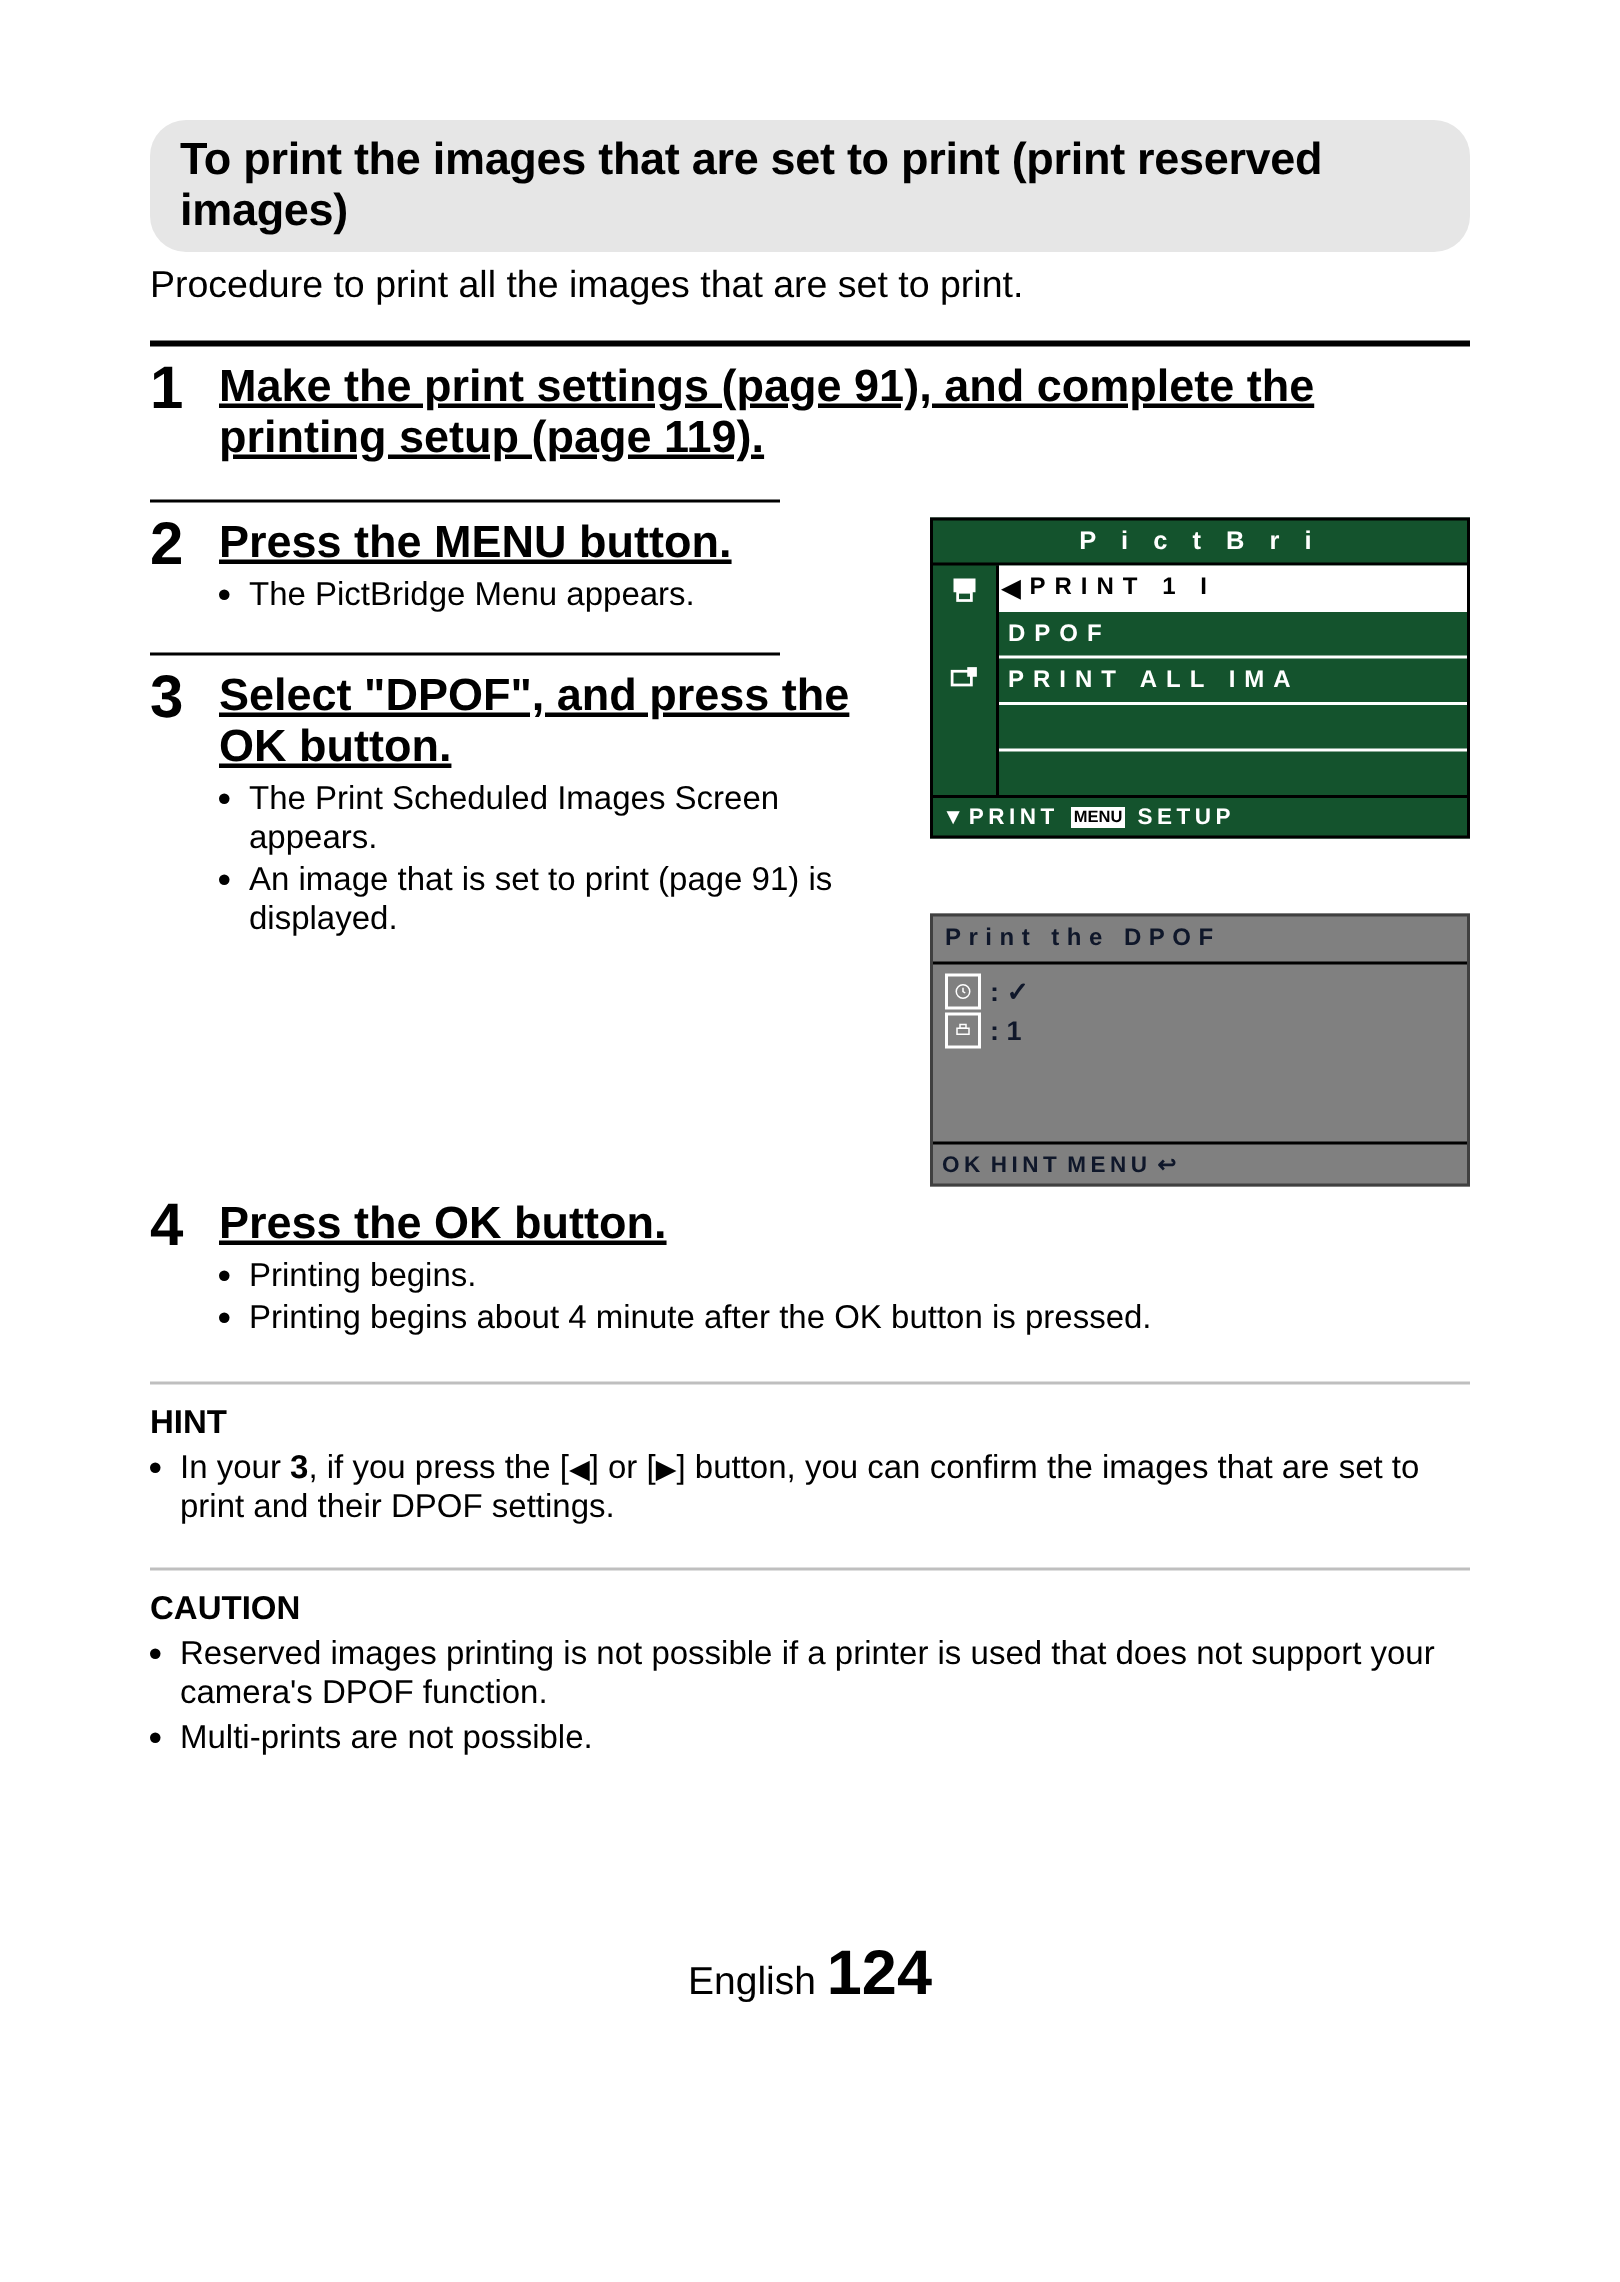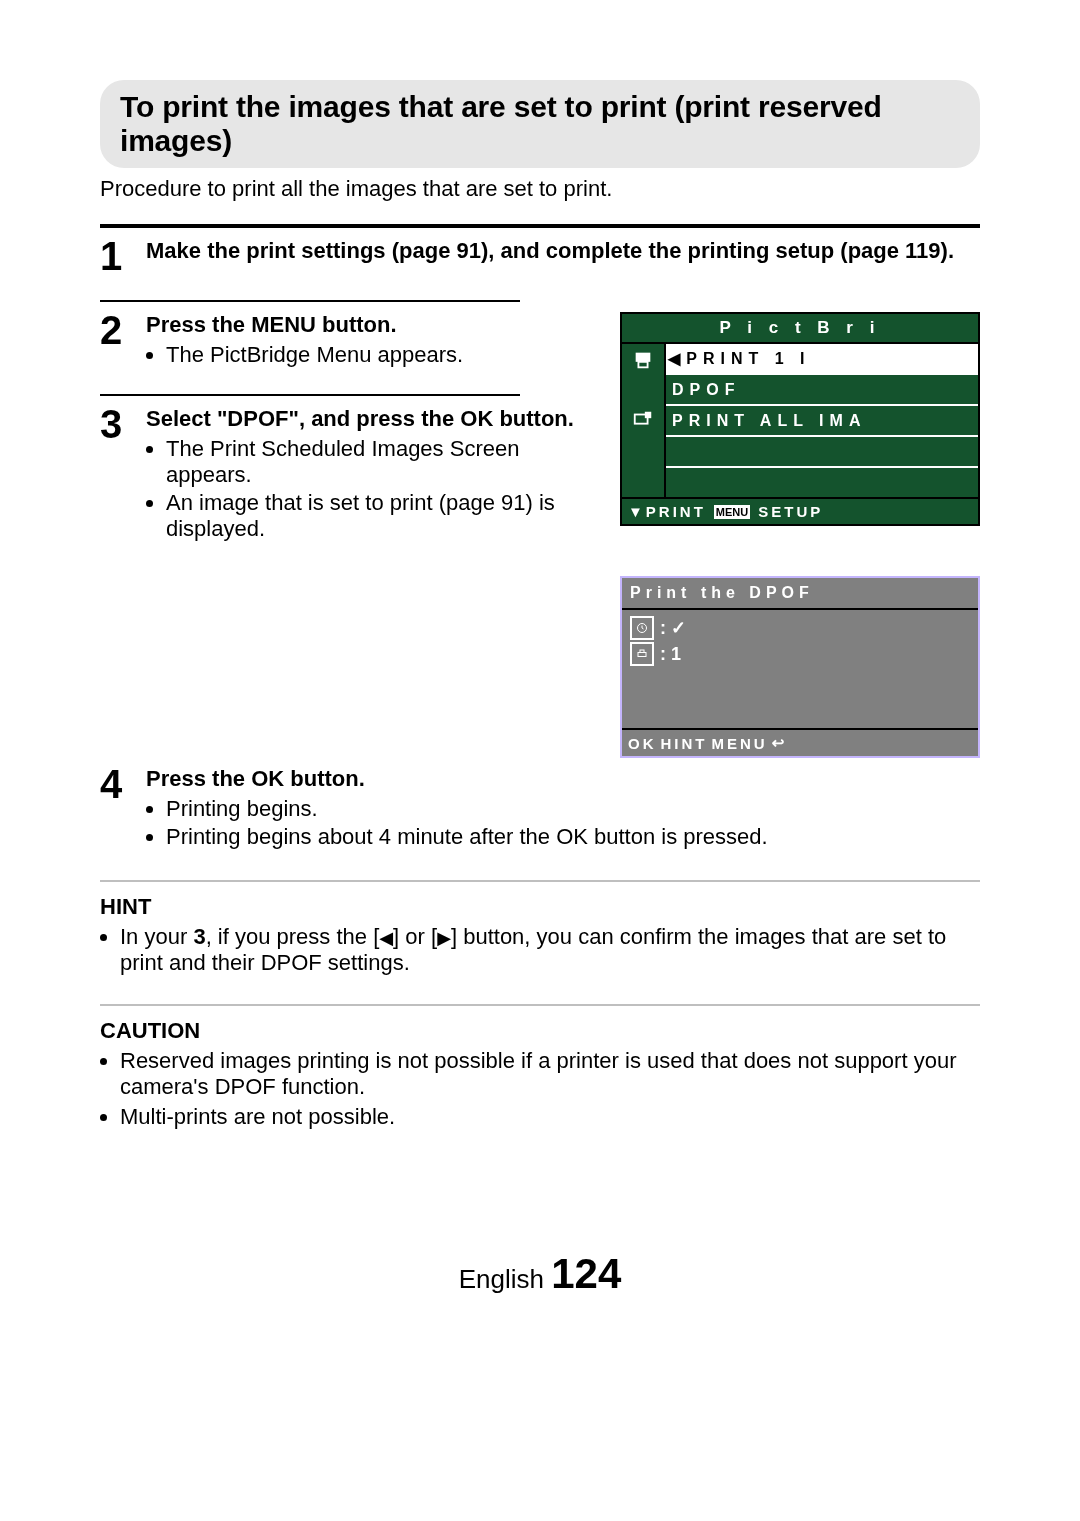--- a/index.html
+++ b/index.html
@@ -17,21 +17,21 @@
     background: #e6e6e6;
     border-radius: 24px;
     padding: 10px 20px;
     font-size: 30px;
     font-weight: bold;
     font-family: Arial, Helvetica, sans-serif;
     letter-spacing: -0.2px;
   }
   .intro {
     margin-top: 8px;
-    font-size: 22px;
+    font-size: 25px;
   }
   .thick-rule {
     border: none;
     border-top: 4px solid #000;
     margin: 22px 0 10px 0;
   }
   .thin-rule {
     border: none;
     border-top: 2px solid #000;
     margin: 24px 0 10px 0;
@@ -52,22 +52,23 @@
     font-size: 40px;
     font-weight: bold;
     line-height: 1;
     margin-top: -2px;
     min-width: 30px;
   }
   .step-body {
     flex: 1;
   }
   .step-body b {
-    font-size: 22px;
-    font-weight: bold;
+    font-size: 30px;
+    font-weight: bold;
+    text-decoration: underline;
   }
   .bullets {
     margin: 4px 0 0 0;
     padding-left: 20px;
     font-size: 22px;
   }
   .bullets li {
     list-style-type: disc;
     margin-bottom: 2px;
   }
@@ -156,23 +157,23 @@
   .lcd-bottom .tag {
     background: #fff;
     color: #000;
     font-size: 11px;
     padding: 1px 2px;
     letter-spacing: 0;
     margin: 0 2px;
   }
 
   .lcd2 {
-    border: 2px solid #c4b5fd;
+    border: 2px solid #404040;
     background: #808080;
-    color: #ffffff;
+    color: #0f172a;
     font-weight: bold;
     font-size: 18px;
   }
   .lcd2-title {
     letter-spacing: 5px;
     padding: 6px 8px;
     border-bottom: 2px solid #000;
     font-size: 16px;
     white-space: nowrap;
     overflow: hidden;

